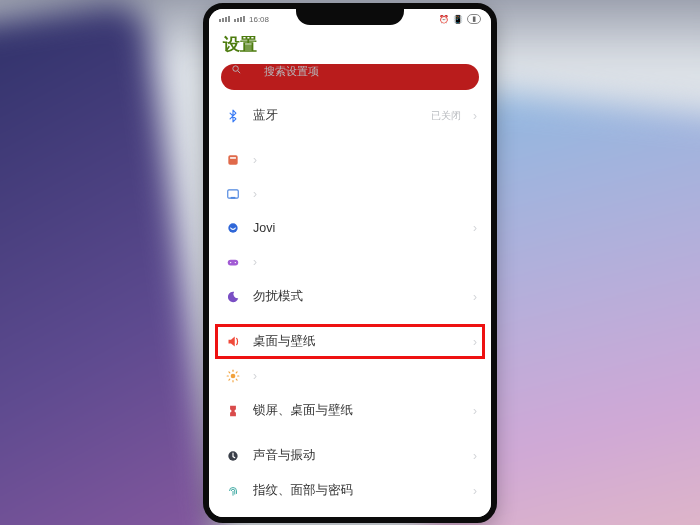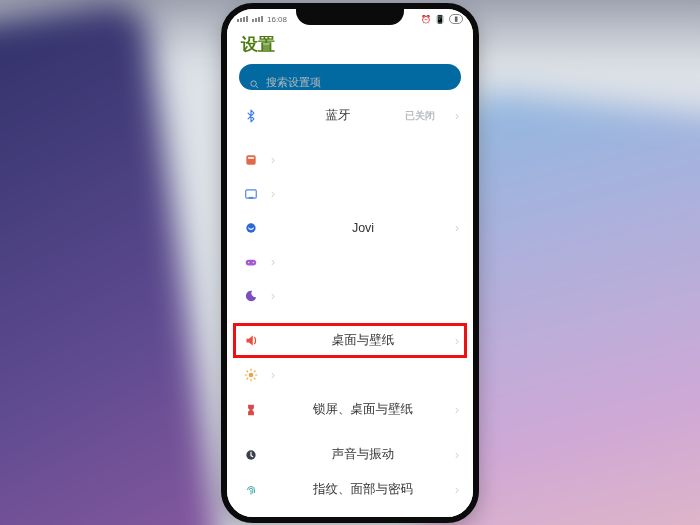--- a/index.html
+++ b/index.html
@@ -37,24 +37,24 @@
   .bg .top {
     position:absolute; left:0; right:0; top:-80px; height:160px;
     background: linear-gradient(#2b2f4a, transparent);
   }
 
   
   .phone {
     position: absolute;
     left: 50%; top: 3px;
     transform: translateX(-50%);
-    width: 258px; height: 520px;
+    width: 294px; height: 520px;
     background: #fff;
     border: 6px solid #0b0b0b;
-    border-radius: 32px;
+    border-radius: 20px;
     box-shadow: 0 6px 20px rgba(0,0,0,0.25);
     overflow: hidden;
   }
   .notch {
     position: absolute; top: -1px; left: 50%; transform: translateX(-50%);
     width: 108px; height: 17px; background: #0b0b0b;
     border-bottom-left-radius: 14px; border-bottom-right-radius: 14px;
     z-index: 5;
   }
   .screen { position: absolute; inset: 0; background:#fff; }
@@ -67,35 +67,34 @@
   .statusbar .left, .statusbar .right { display:flex; gap:4px; align-items:center; }
   .bars { display:inline-flex; gap:1px; align-items:flex-end; }
   .bars i { width:2px; background:#888; display:inline-block; }
   .bars i:nth-child(1){height:3px}.bars i:nth-child(2){height:4px}.bars i:nth-child(3){height:5px}.bars i:nth-child(4){height:6px}
   .battpill{ border:1px solid #888; border-radius:6px; padding:0 4px; font-size:7px;}
 
   .title { padding: 6px 14px 8px; font-size: 17px; font-weight: 600; color:#4d7c0f; }
 
   .search {
     margin: 0 12px 8px; height: 26px;
-    background: #0369a1; border-radius: 13px;
-    display: flex; align-items: flex-end; padding: 0 10px; gap:6px;
+    background: #b91c1c; border-radius: 13px;
+    display: flex; align-items: flex-start; padding: 0 10px; gap:22px;
     color: #b6b9bd; font-size: 11px;
   }
   .search svg { width:11px; height:11px; }
 
   .row {
     display:flex; align-items:center;
     padding: 9px 14px 9px 16px;
     position: relative;
-    text-align: center;
   }
   .row .icon { width:16px; height:16px; margin-right:12px; display:flex; align-items:center; justify-content:center; }
   .row .label { flex:1; font-size:12.5px; color:#333; }
-  .row .status { font-size:10px; color:#b9bcc0; margin-right:20px;font-weight:bold;}
+  .row .status { font-size:10px; color:#b9bcc0; margin-right:12px;}
   .row .chev { color:#d3d5d8; font-size:12px; }
   .sep-gap { height: 10px; }
 
   .highlight {
     position:absolute; left:6px; right:6px; top:0; bottom:0;
     border:3px solid #e11; pointer-events:none;
   }
 
 </style>
 </head>
@@ -198,20 +197,21 @@
       </span>
       <span class="chev">›</span>
     </div>
 
     <div class="row">
       <span class="icon">
         <svg width="14" height="14" viewBox="0 0 24 24">
             <path d="M14 3a9 9 0 1 0 7 11 7 7 0 0 1-7-11z" fill="#7a4fc4"></path>
           </svg>
       </span>
+      <span class="label">勿扰模式</span>
       <span class="chev">›</span>
     </div>
 
     <div class="sep-gap"></div>
 
     <div class="row" style="position:relative">
       <span class="icon">
         <svg width="15" height="15" viewBox="0 0 24 24" fill="#f04a3a">
             <path d="M4 9v6h4l6 5V4L8 9H4z"></path>
             <path d="M17 7c2 2 2 8 0 10" stroke="#f04a3a" stroke-width="2" fill="none" stroke-linecap="round"></path>

